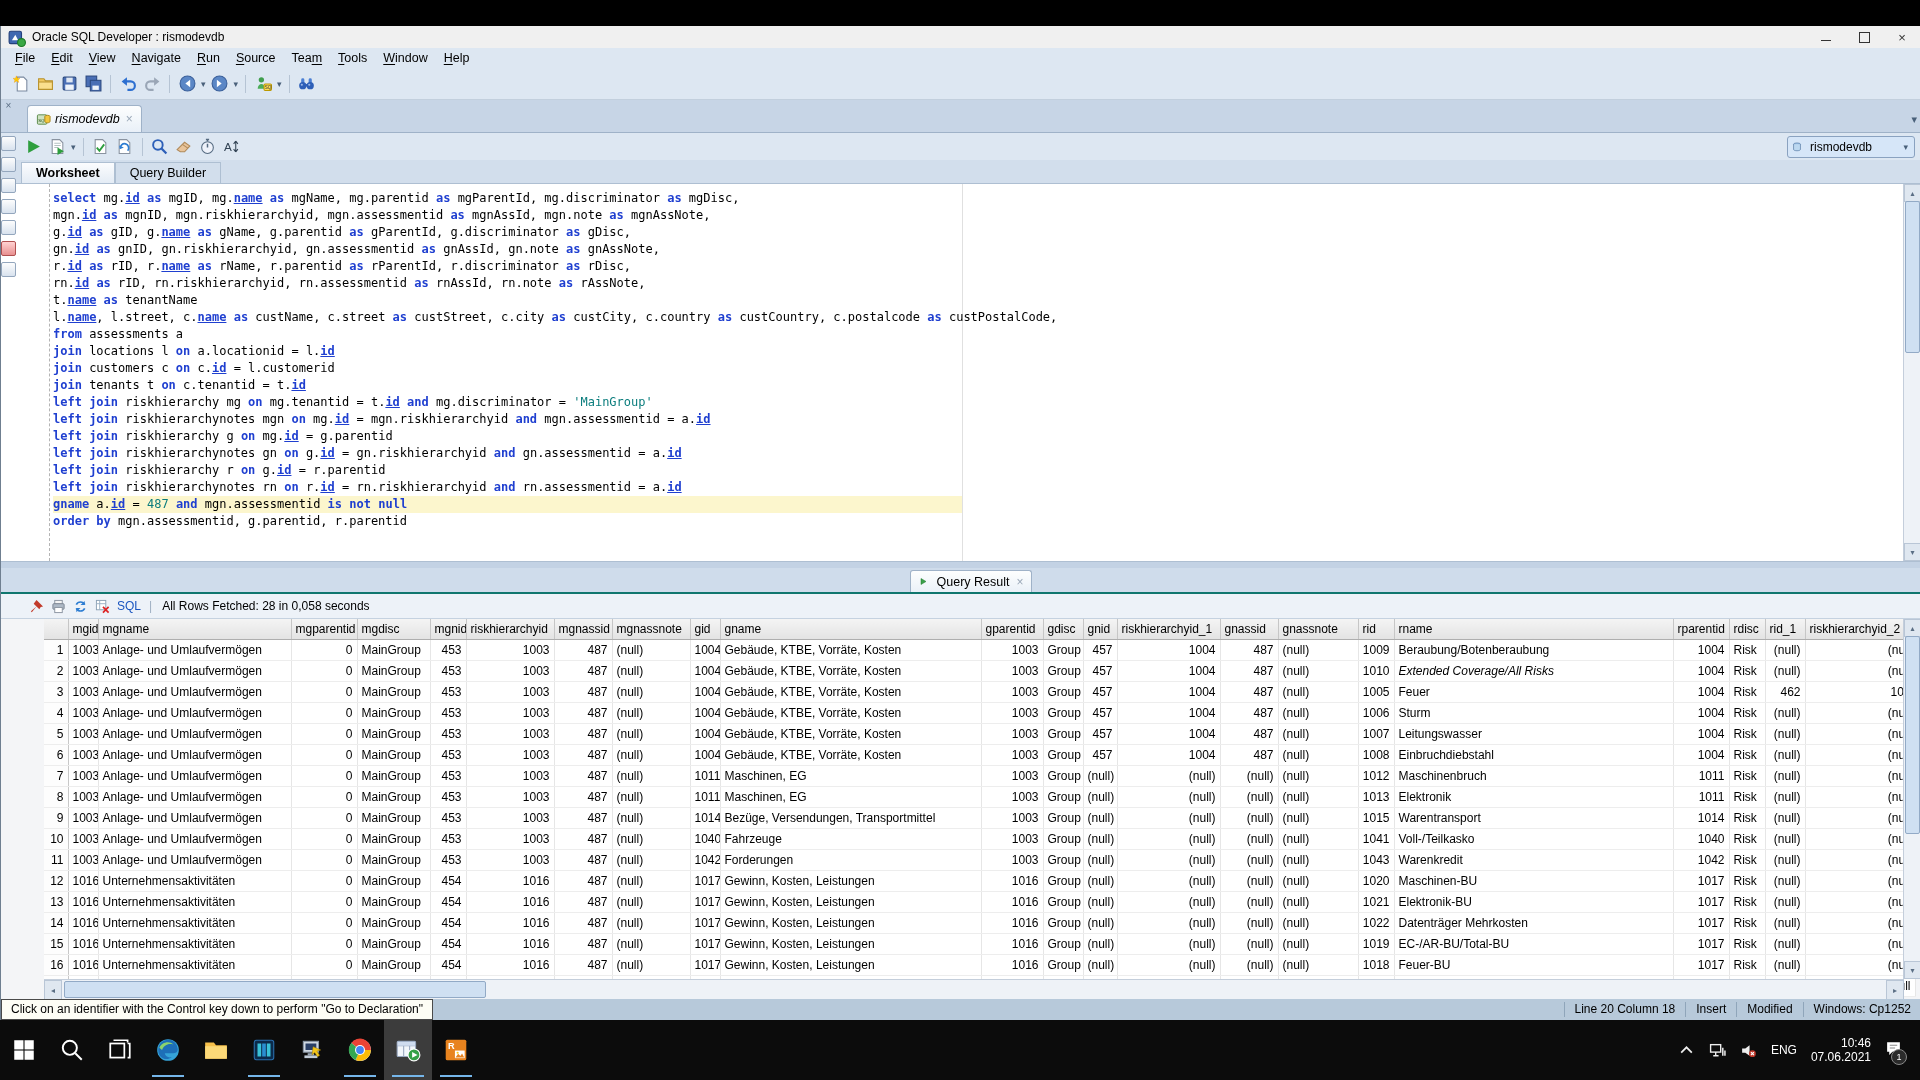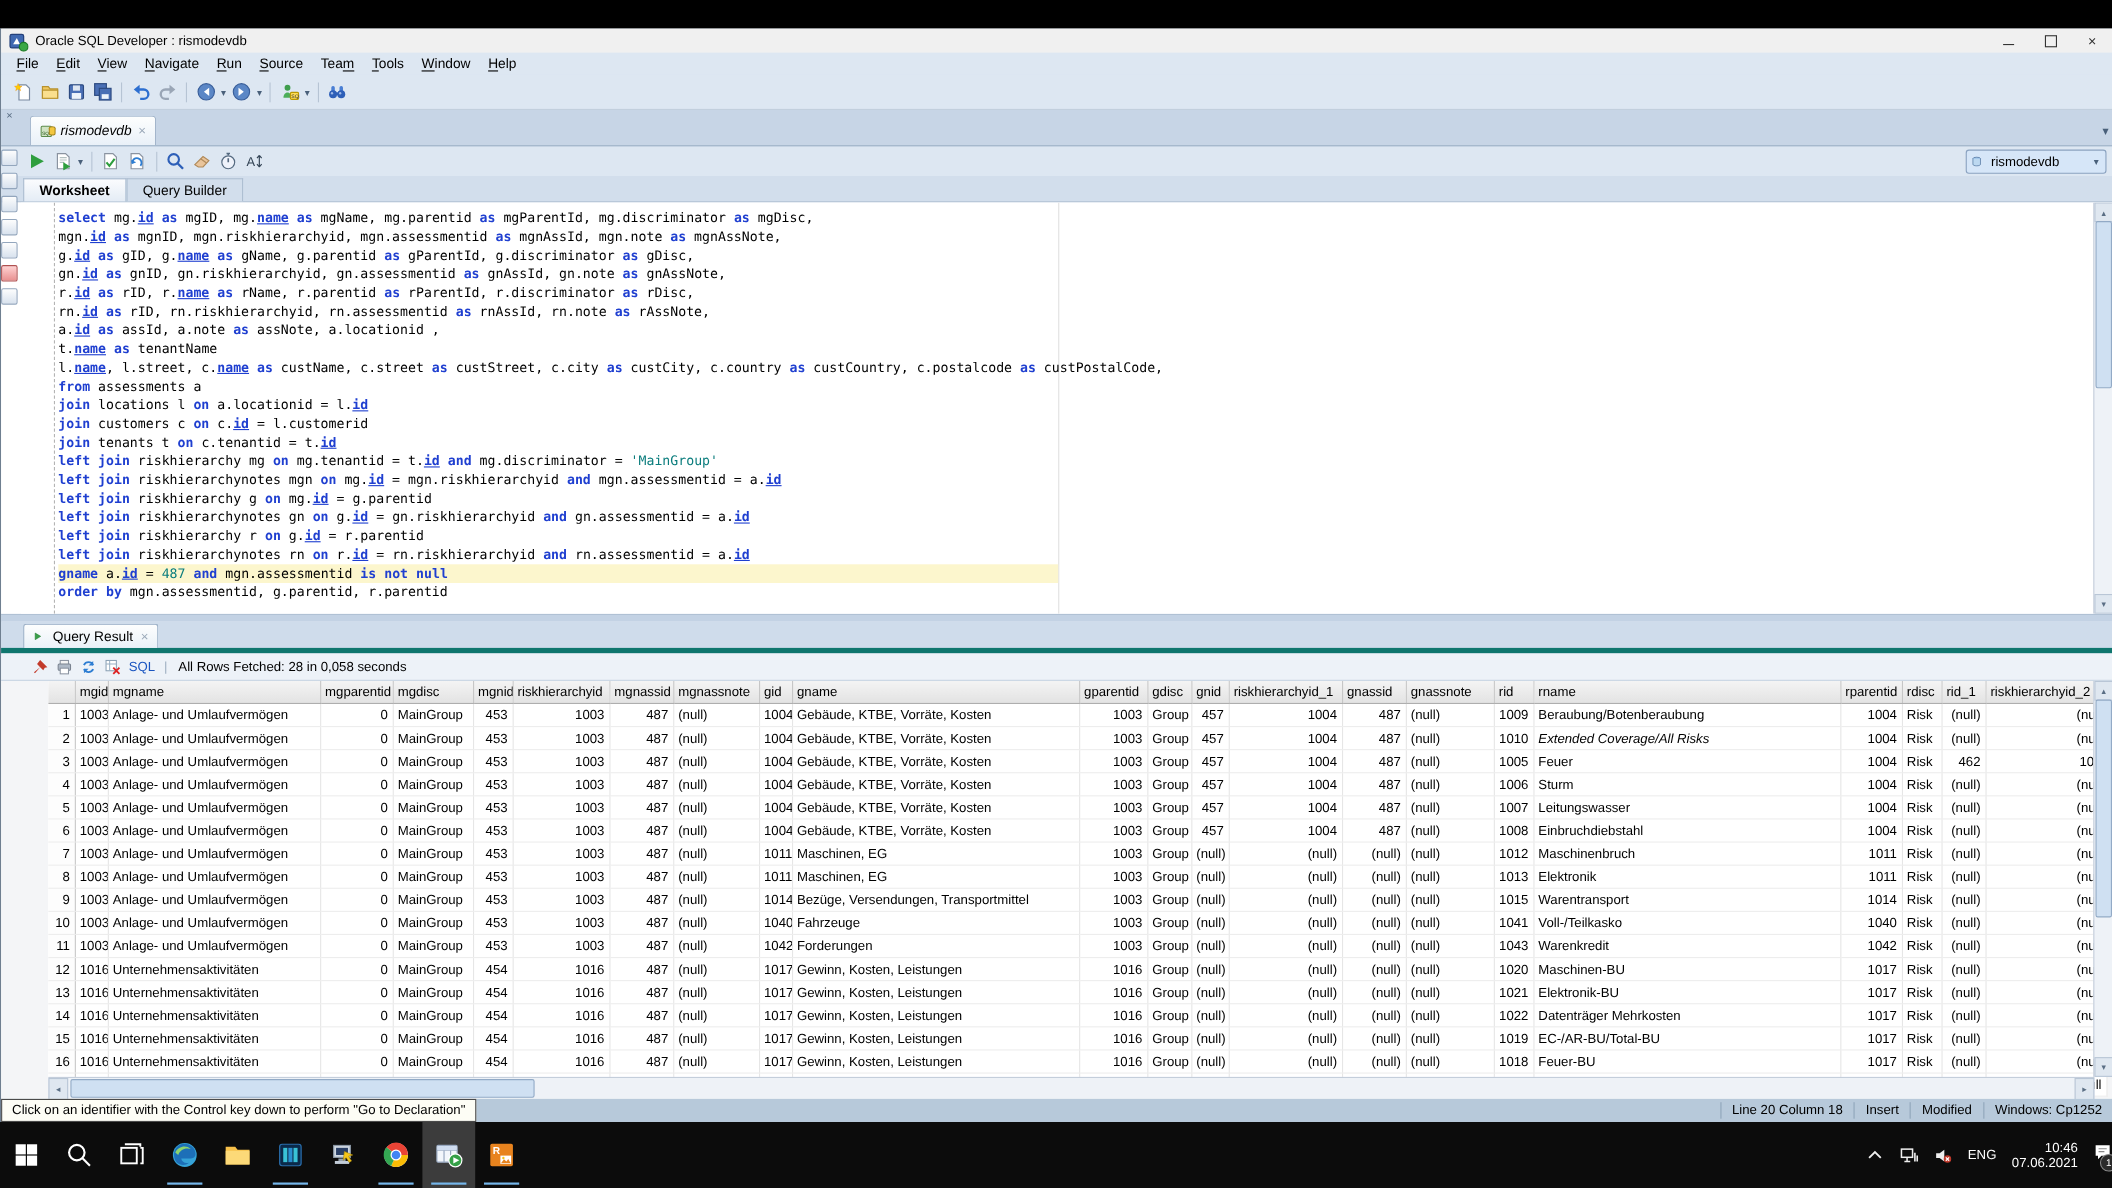--- a/index.html
+++ b/index.html
@@ -53,21 +53,21 @@
   .kw{color:#1f3fd0;font-weight:bold;}
   .lnk{color:#1f3fd0;font-weight:bold;text-decoration:underline;}
   .num,.str{color:#0b7d7d;}
   #ed-scroll{position:absolute;right:0;top:0;bottom:0;width:17px;background:#eef2f7;border-left:1px solid #c4cedb;}
   .sb-btn{height:16px;display:flex;align-items:center;justify-content:center;font-size:8px;color:#5a6e84;
           background:#dfe7f0;border:1px solid #b9c6d6;}
   #ed-thumb{position:absolute;left:1px;right:1px;top:17px;height:150px;background:#cfe0f2;border:1px solid #92aac6;border-radius:2px;}
   #splitter{height:6px;background:#c3d2e4;border-top:1px solid #aebfd2;}
   
   #r-tabs{height:24px;background:#cfdcEB;background:#cfdceb;display:flex;align-items:flex-end;padding-left:20px;
-          border-bottom:5px solid #0f766e;}
+          border-bottom:2px solid #0f766e;justify-content:center;}
   #r-tab{height:21px;background:linear-gradient(#fdfefe,#eaf1f8);border:1px solid #9fb2c8;border-bottom:none;
          border-radius:3px 3px 0 0;display:flex;align-items:center;padding:0 8px;font-size:12.5px;}
   #r-tab svg{width:13px;height:13px;margin-right:5px;}
   #r-tab .tab-close{margin-left:7px;}
   #r-toolbar{height:24px;background:#edf2f8;border-bottom:1px solid #c5d2e0;display:flex;align-items:center;
              padding-left:24px;font-size:12px;}
   #r-toolbar .tbi{width:22px;height:20px;}
   #r-toolbar .tbi svg{width:15px;height:15px;}
   #sql-btn{color:#1a55c0;margin:0 8px 0 4px;}
   #r-sep{color:#9fb0c2;margin-right:10px;}
@@ -97,21 +97,21 @@
   #rail .railx{font-size:10px;color:#5a6e84;margin-bottom:22px;}
   .rail-ico{width:13px;height:13px;margin:3px 0;background:linear-gradient(#fdfdfd,#d8e2ee);
             border:1px solid #93a6bd;border-radius:2px;}
   .rail-ico.red{background:linear-gradient(#ffd2d2,#e89090);border-color:#b05050;}
   
   #taskbar{position:absolute;left:0;top:1020px;width:1920px;height:60px;background:#0c0c0c;display:flex;align-items:stretch;}
   .tb-btn{width:48px;display:flex;align-items:center;justify-content:center;position:relative;}
   .tb-btn svg{width:26px;height:26px;}
   .tb-btn.active{background:#3c3c3c;}
   .tb-btn .runline{position:absolute;bottom:3px;left:8px;right:8px;height:2px;background:#75b6ea;}
-  #tray{margin-left:auto;display:flex;align-items:center;gap:14px;padding-right:0;color:#fff;}
+  #tray{margin-left:auto;display:flex;align-items:center;gap:14px;padding-right:18px;color:#fff;}
   #tray svg{width:17px;height:17px;}
   #tray-lang{font-size:12px;}
   #tray-clock{text-align:right;font-size:12px;line-height:14px;}
   #tray-notif{position:relative;}
   #notif-badge{position:absolute;right:-5px;bottom:-4px;width:14px;height:14px;border-radius:50%;
                background:#2b2b2b;border:1px solid #888;color:#fff;font-size:9px;display:flex;
                align-items:center;justify-content:center;}
 </style>
 </head>
 <body>
@@ -319,21 +319,20 @@
     <div id="editor">
       <div id="gutter"></div>
       <div id="guide"></div>
       <div id="lines">
           <div class="line"><span class="kw">select</span> mg.<span class="lnk">id</span> <span class="kw">as</span> mgID, mg.<span class="lnk">name</span> <span class="kw">as</span> mgName, mg.parentid <span class="kw">as</span> mgParentId, mg.discriminator <span class="kw">as</span> mgDisc,</div>
           <div class="line">mgn.<span class="lnk">id</span> <span class="kw">as</span> mgnID, mgn.riskhierarchyid, mgn.assessmentid <span class="kw">as</span> mgnAssId, mgn.note <span class="kw">as</span> mgnAssNote,</div>
           <div class="line">g.<span class="lnk">id</span> <span class="kw">as</span> gID, g.<span class="lnk">name</span> <span class="kw">as</span> gName, g.parentid <span class="kw">as</span> gParentId, g.discriminator <span class="kw">as</span> gDisc,</div>
           <div class="line">gn.<span class="lnk">id</span> <span class="kw">as</span> gnID, gn.riskhierarchyid, gn.assessmentid <span class="kw">as</span> gnAssId, gn.note <span class="kw">as</span> gnAssNote,</div>
           <div class="line">r.<span class="lnk">id</span> <span class="kw">as</span> rID, r.<span class="lnk">name</span> <span class="kw">as</span> rName, r.parentid <span class="kw">as</span> rParentId, r.discriminator <span class="kw">as</span> rDisc,</div>
           <div class="line">rn.<span class="lnk">id</span> <span class="kw">as</span> rID, rn.riskhierarchyid, rn.assessmentid <span class="kw">as</span> rnAssId, rn.note <span class="kw">as</span> rAssNote,</div>
-          <div class="line">a.<span class="lnk">id</span> <span class="kw">as</span> assId, a.note <span class="kw">as</span> assNote, a.locationid ,</div>
           <div class="line">t.<span class="lnk">name</span> <span class="kw">as</span> tenantName</div>
           <div class="line">l.<span class="lnk">name</span>, l.street, c.<span class="lnk">name</span> <span class="kw">as</span> custName, c.street <span class="kw">as</span> custStreet, c.city <span class="kw">as</span> custCity, c.country <span class="kw">as</span> custCountry, c.postalcode <span class="kw">as</span> custPostalCode,</div>
           <div class="line"><span class="kw">from</span> assessments a</div>
           <div class="line"><span class="kw">join</span> locations l <span class="kw">on</span> a.locationid = l.<span class="lnk">id</span></div>
           <div class="line"><span class="kw">join</span> customers c <span class="kw">on</span> c.<span class="lnk">id</span> = l.customerid</div>
           <div class="line"><span class="kw">join</span> tenants t <span class="kw">on</span> c.tenantid = t.<span class="lnk">id</span></div>
           <div class="line"><span class="kw">left</span> <span class="kw">join</span> riskhierarchy mg <span class="kw">on</span> mg.tenantid = t.<span class="lnk">id</span> <span class="kw">and</span> mg.discriminator = <span class="str">'MainGroup'</span></div>
           <div class="line"><span class="kw">left</span> <span class="kw">join</span> riskhierarchynotes mgn <span class="kw">on</span> mg.<span class="lnk">id</span> = mgn.riskhierarchyid <span class="kw">and</span> mgn.assessmentid = a.<span class="lnk">id</span></div>
           <div class="line"><span class="kw">left</span> <span class="kw">join</span> riskhierarchy g <span class="kw">on</span> mg.<span class="lnk">id</span> = g.parentid</div>
           <div class="line"><span class="kw">left</span> <span class="kw">join</span> riskhierarchynotes gn <span class="kw">on</span> g.<span class="lnk">id</span> = gn.riskhierarchyid <span class="kw">and</span> gn.assessmentid = a.<span class="lnk">id</span></div>

